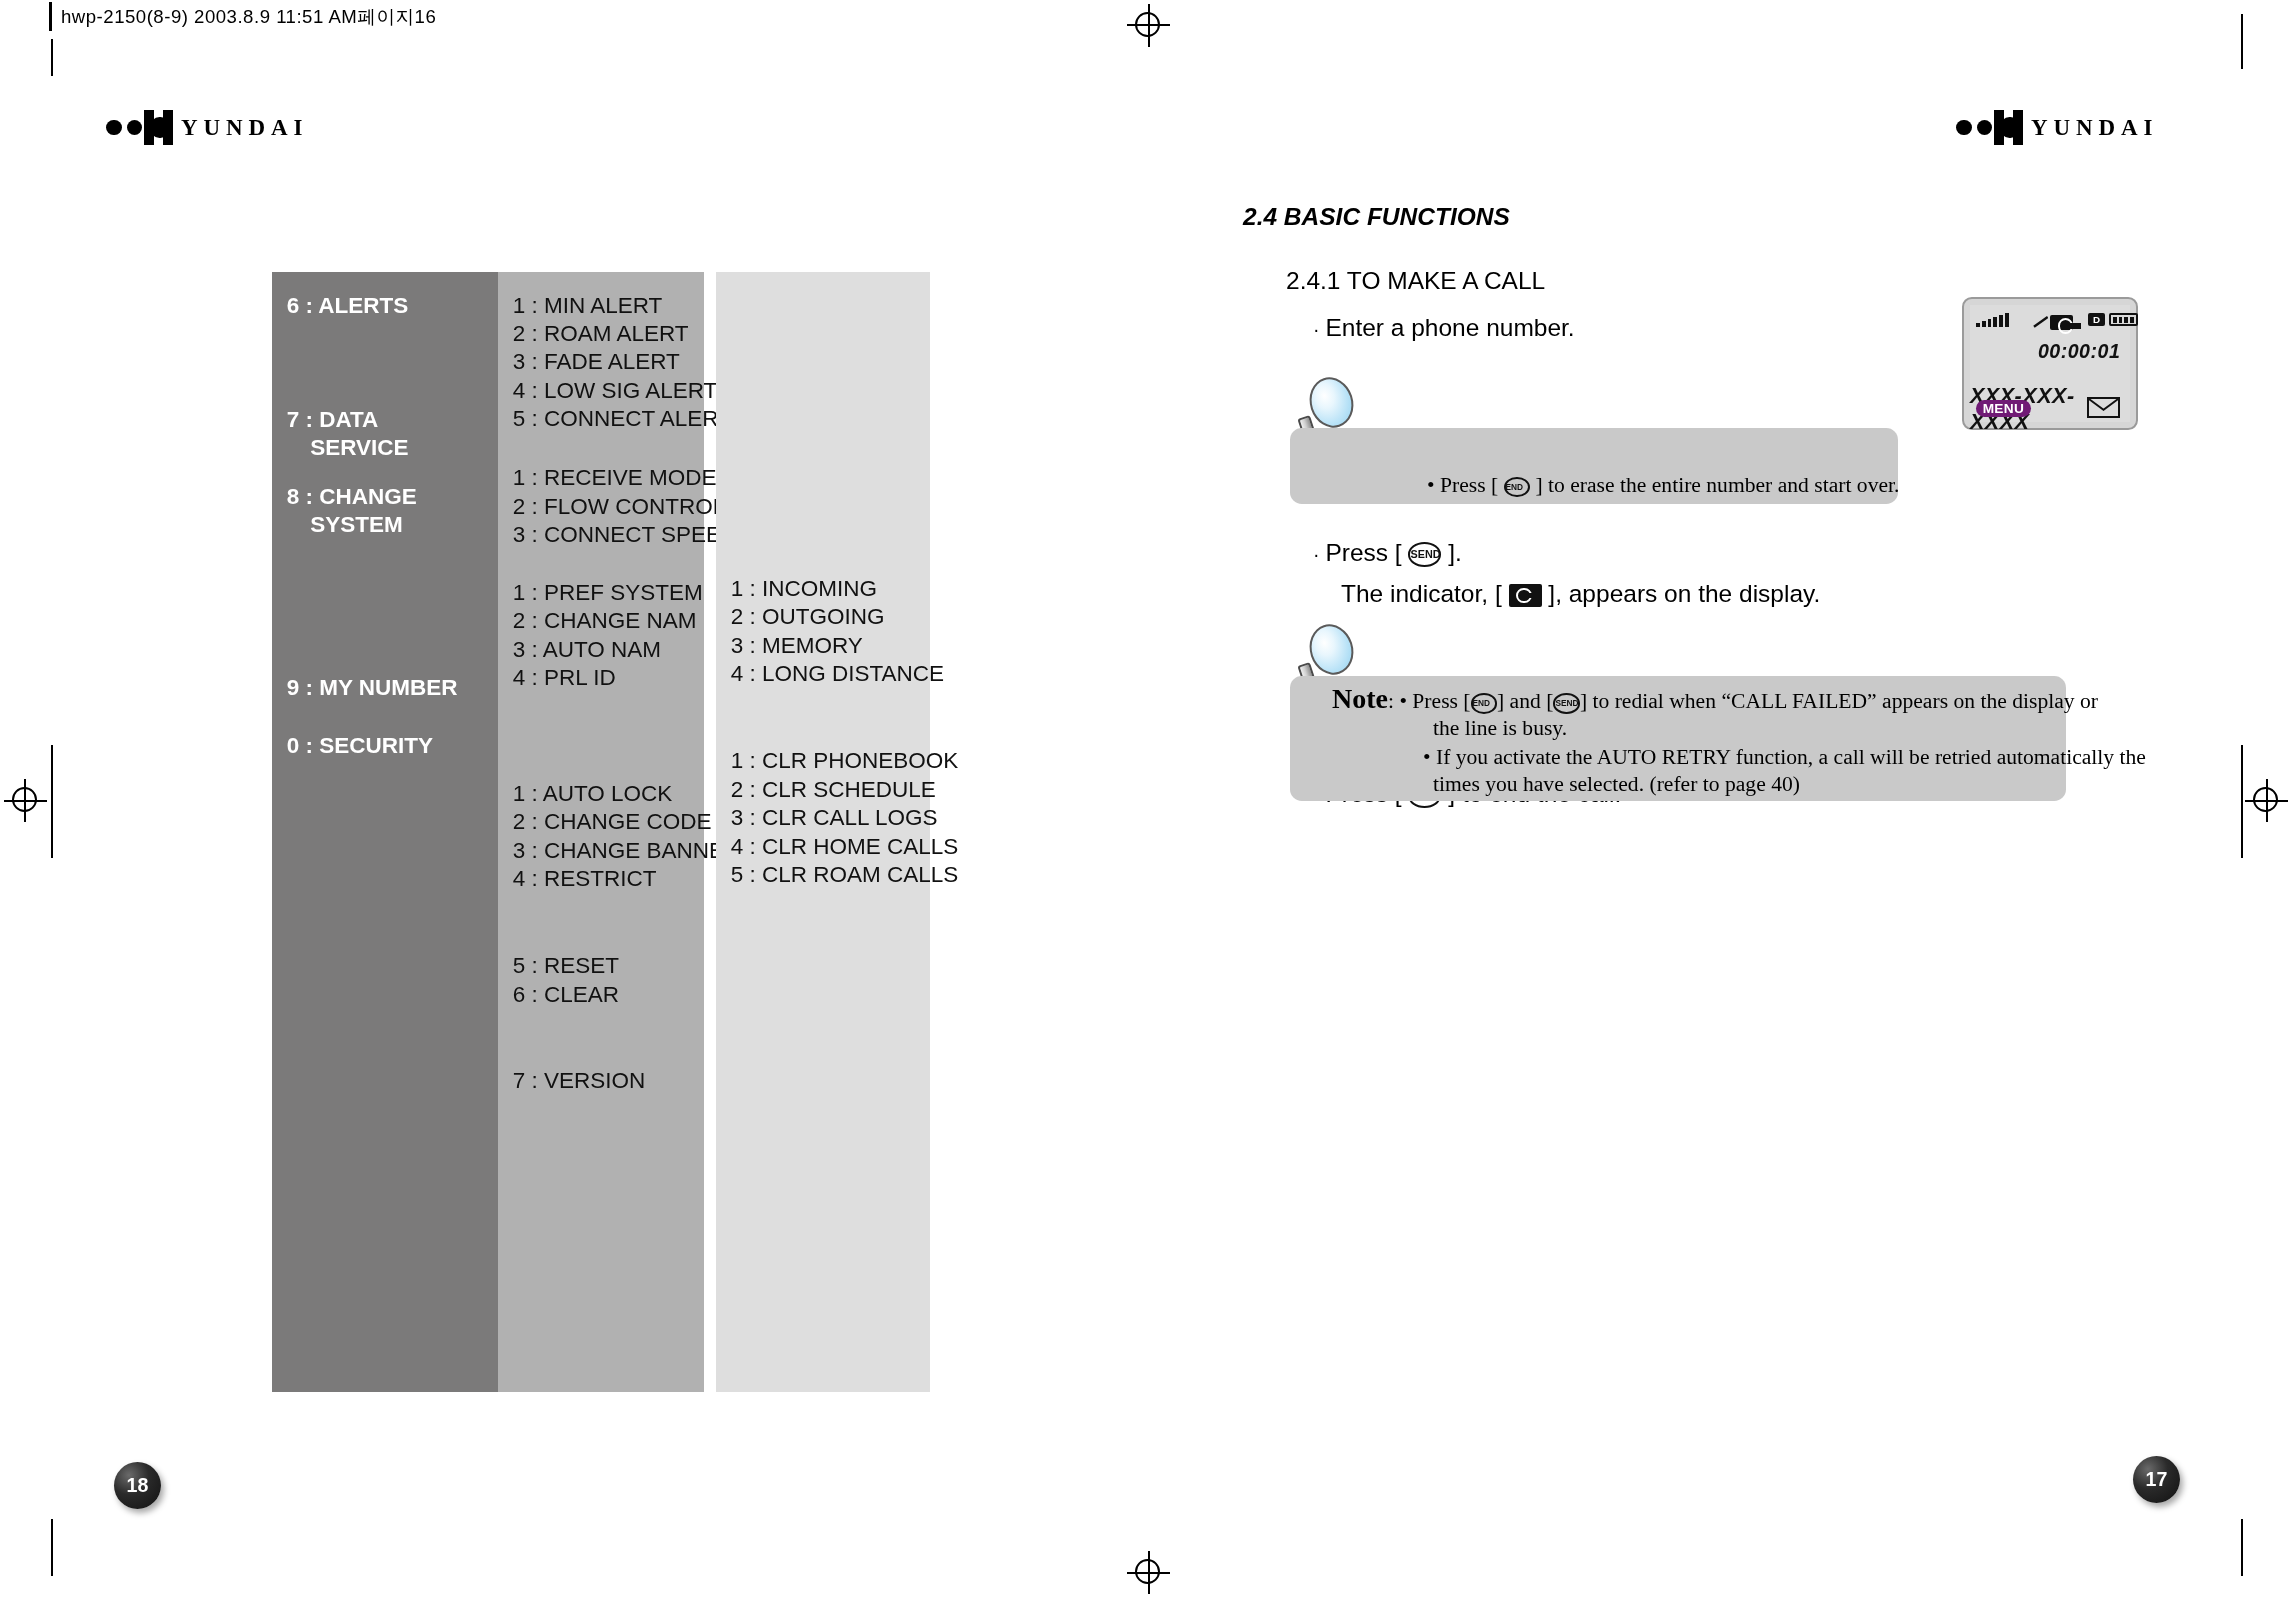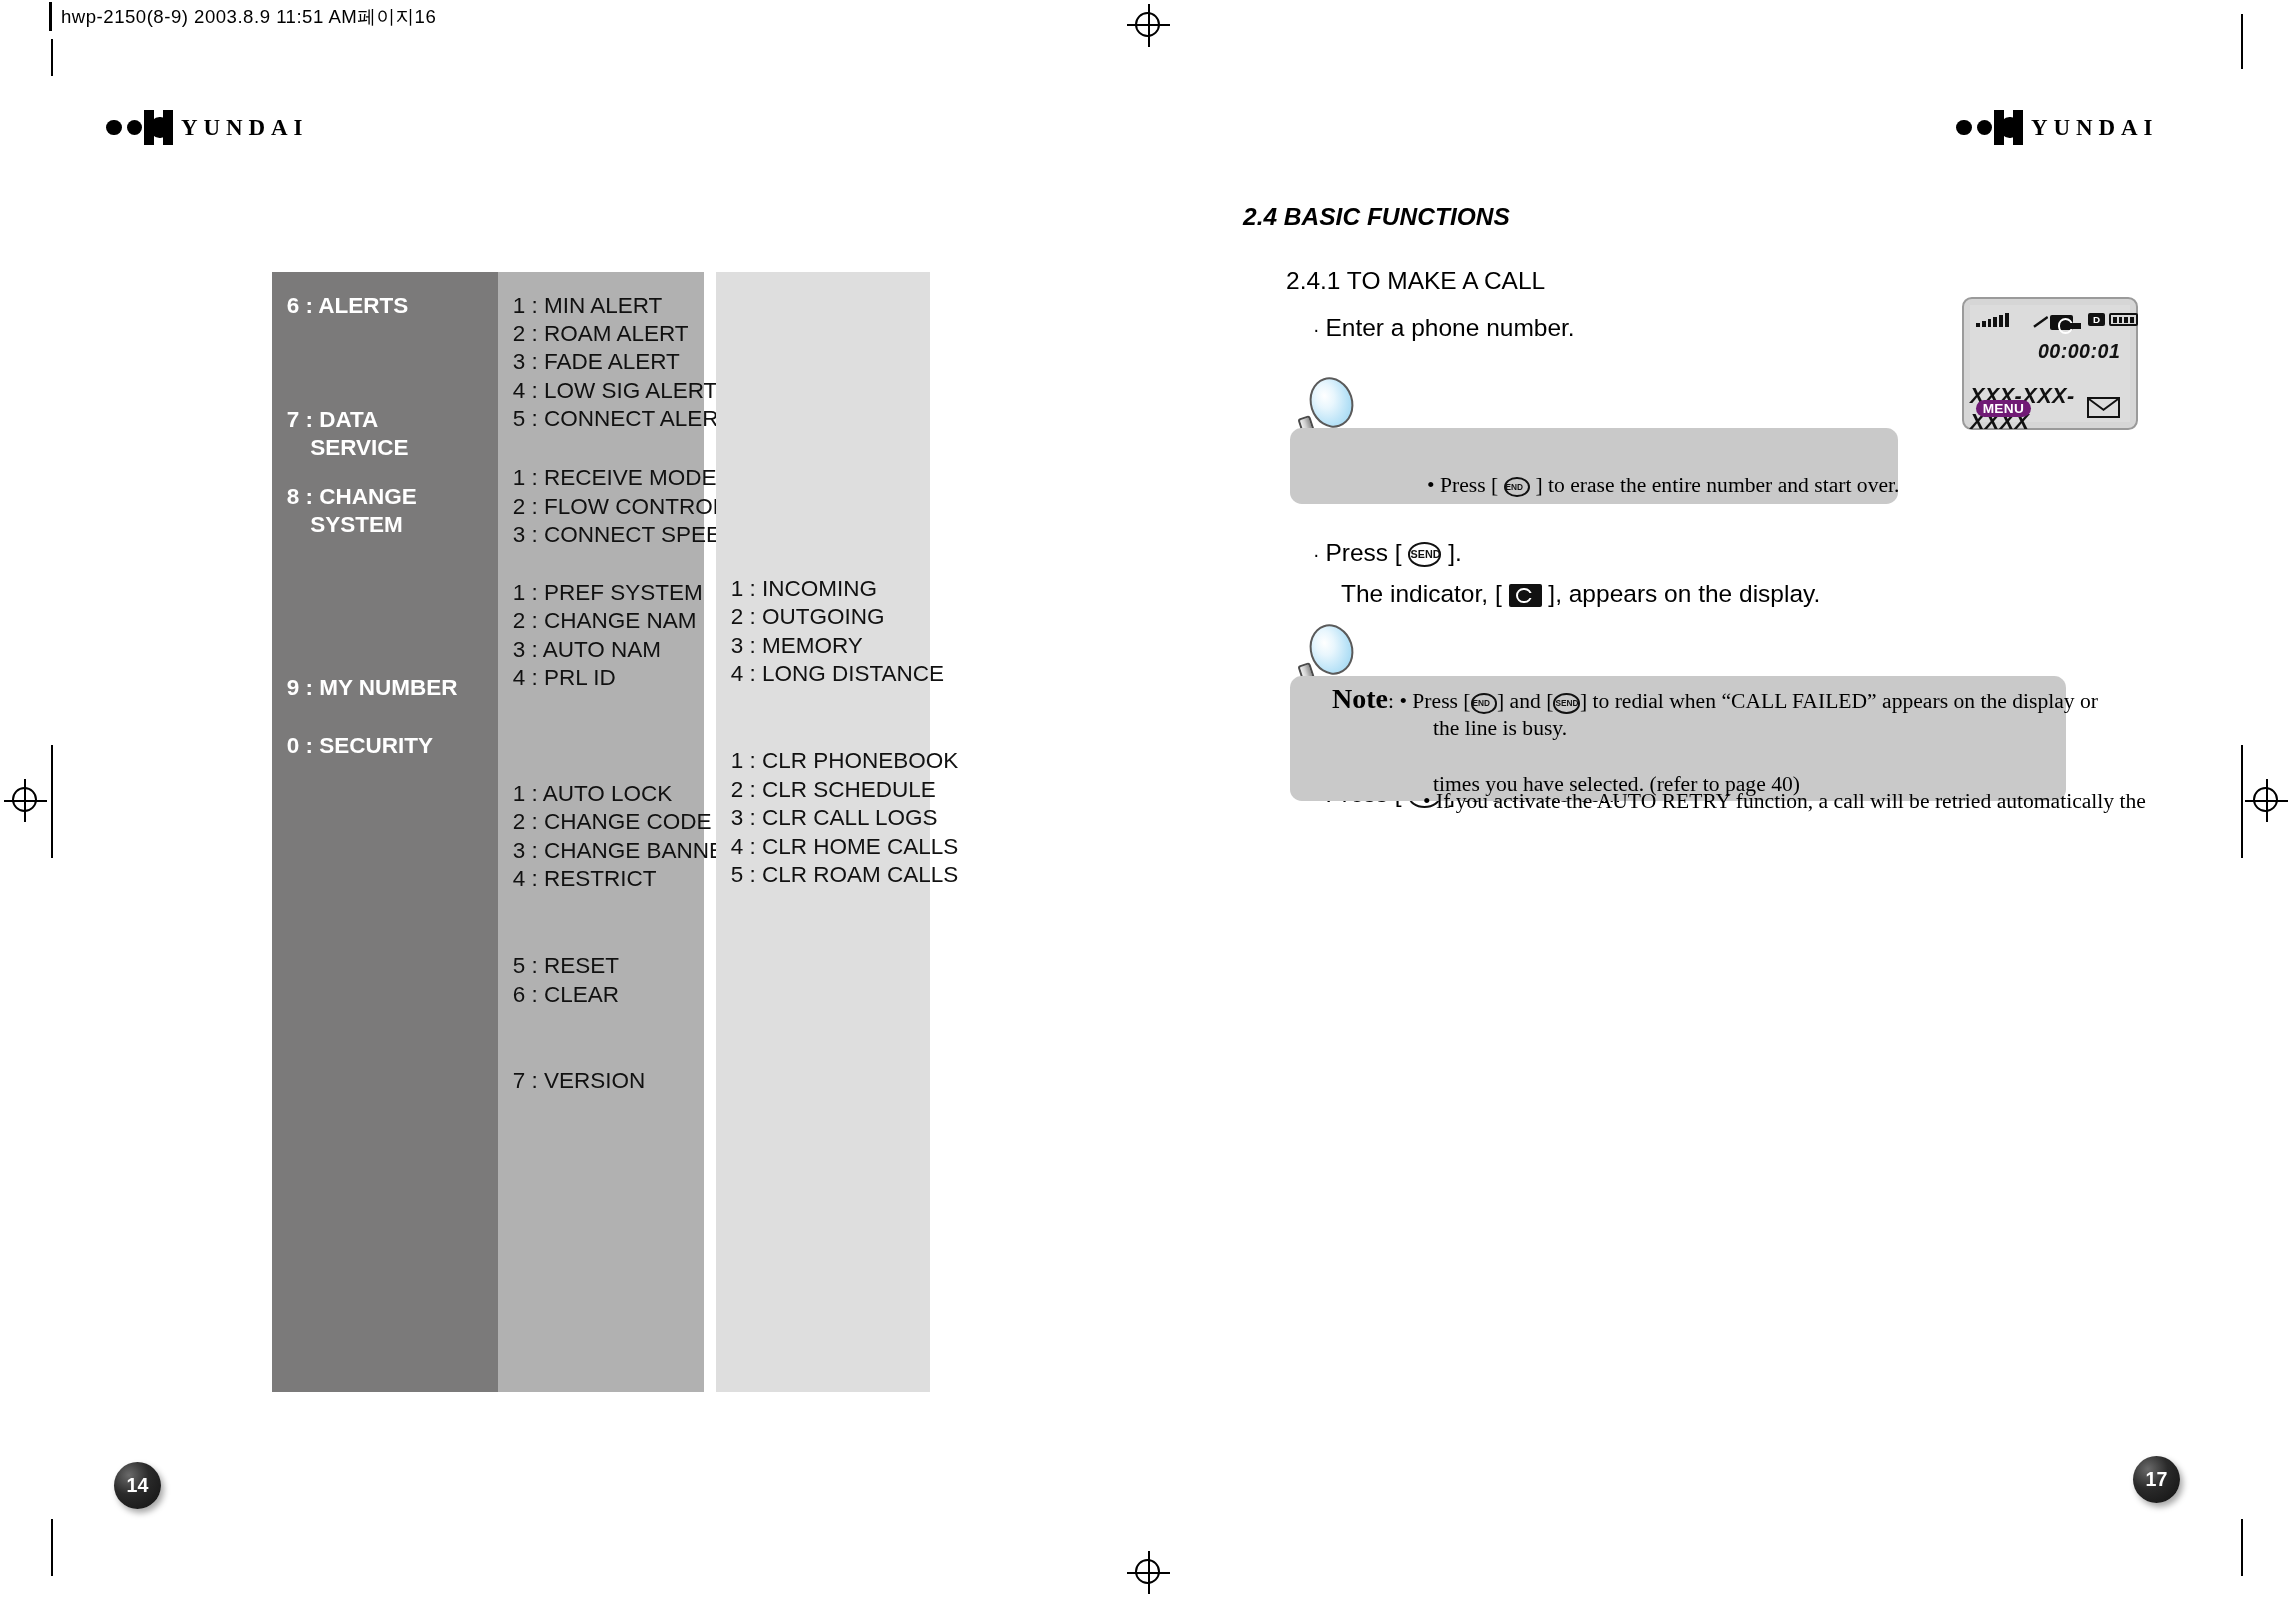--- a/index.html
+++ b/index.html
@@ -235,21 +235,21 @@
 
 <div class="abs noteglass" style="left:1304px;top:624px;width:59px;height:93px;">
   <div class="lens"></div>
     <div class="handle"></div>
 </div>
 <div class="abs notebox" style="left:1290px;top:676px;width:776px;height:125px;">
   <div style="position:absolute;left:42px;top:6.9px;white-space:nowrap;">
     <span class="noteword">Note</span><span class="notetext">: • Press [</span><span class="keyico small">END</span><span class="notetext">] and [</span><span class="keyico small">SEND</span><span class="notetext">] to redial when “CALL FAILED” appears on the display or</span>
   </div>
   <div class="notetext" style="position:absolute;left:143px;top:38px;white-space:nowrap;">the line is busy.</div>
-  <div class="notetext" style="position:absolute;left:133px;top:67px;white-space:nowrap;margin-top:44px;">• If you activate the AUTO RETRY function, a call will be retried automatically the</div>
+  <div class="notetext" style="position:absolute;left:133px;top:67px;white-space:nowrap;">• If you activate the AUTO RETRY function, a call will be retried automatically the</div>
   <div class="notetext" style="position:absolute;left:143px;top:94px;white-space:nowrap;">times you have selected. (refer to page 40)</div>
 </div>
 
 <div class="abs" id="phone-display">
   <div id="phone-screen">
     <div class="statusrow">
       <span id="signal-icon">
         <i style="left:0;height:4.9px;"></i>
           <i style="left:5.9px;height:6.9px;"></i>
           <i style="left:11.8px;height:8.8px;"></i>
@@ -275,15 +275,15 @@
     <div id="phone-number">XXX-XXX-XXXX</div>
     <div id="menu-softkey">MENU</div>
     <div id="envelope-icon">
       <svg width="29" height="17.6" viewBox="0 0 30 18" style="position:absolute;left:0;top:0;">
           <path d="M0 0 L15 11 L30 0" stroke="#111" stroke-width="2" fill="none"></path>
         </svg>
     </div>
   </div>
 </div>
 
-<div class="abs pagenum" style="left:114px;top:1462px;">14</div>
+<div class="abs pagenum" style="left:114px;top:1462px;">18</div>
 <div class="abs pagenum" style="left:2133px;top:1456px;">17</div>
 
 
 </body></html>

